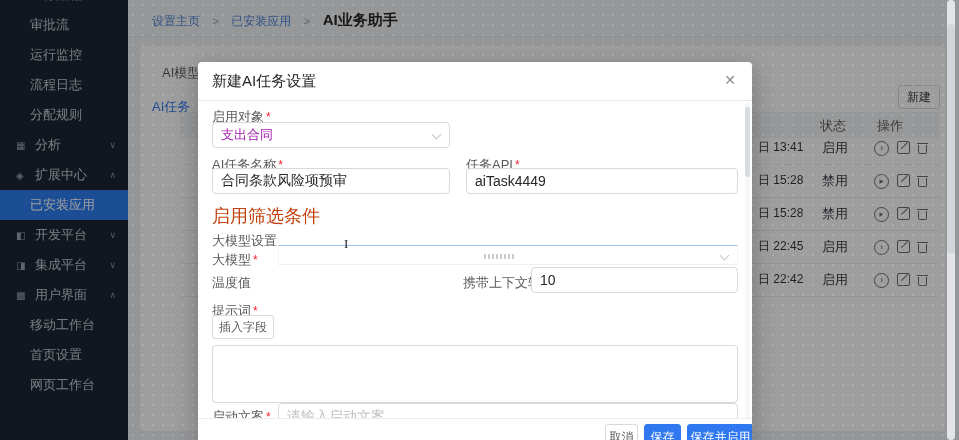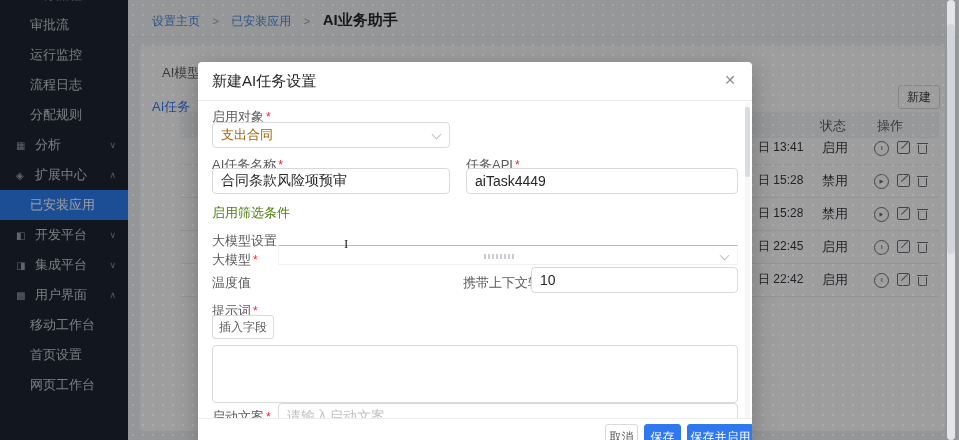--- a/index.html
+++ b/index.html
@@ -56,23 +56,23 @@
          box-shadow:0 6px 24px rgba(0,0,0,0.25);z-index:10;overflow:hidden;}
   .m-head{position:absolute;left:0;right:0;top:0;height:38px;border-bottom:1px solid #e8e8e8;}
   .m-title{position:absolute;left:14px;top:10px;font-size:15px;color:#262626;font-weight:500;}
   .m-close{position:absolute;right:16px;top:10px;font-size:14px;color:#8c8c8c;cursor:pointer;}
   .f-label{position:absolute;font-size:13px;color:#595959;white-space:nowrap;}
   .req{color:#f5222d;margin-left:2px;font-size:12px;}
   .f-input{position:absolute;border:1px solid #d9d9d9;border-radius:4px;font-size:14px;color:#262626;
            padding:0 8px;box-sizing:border-box;height:26px;font-family:inherit;outline:none;}
   .f-input::placeholder{color:#bfbfbf;}
   .sel{position:absolute;border:1px solid #d9d9d9;border-radius:4px;background:#fff;box-sizing:border-box;height:26px;cursor:pointer;}
-  .sel .sel-val{position:absolute;left:8px;top:0;line-height:24px;font-size:13px;color:#a16207;}
+  .sel .sel-val{position:absolute;left:8px;top:0;line-height:24px;font-size:13px;color:#a21caf;}
   .chev{position:absolute;right:9px;top:8px;width:6px;height:6px;border-right:1.4px solid #c0c4cc;border-bottom:1.4px solid #c0c4cc;transform:rotate(45deg);}
-  .link{position:absolute;font-size:13px;color:#4d7c0f;cursor:pointer;}
+  .link{position:absolute;font-size:18px;color:#c2410c;cursor:pointer;}
   .sec-label{position:absolute;font-size:13px;color:#595959;}
   .model-sel{position:absolute;left:80px;top:183px;width:460px;height:20px;box-sizing:border-box;background:#fff;
              border-top:1px solid #9cc2ec;border-bottom:1px solid #eef0f2;border-left:1px solid #f2f3f5;border-right:1px solid #f2f3f5;cursor:pointer;}
   .model-sel .chev{top:6px;}
   .faint{position:absolute;left:205px;top:8px;width:30px;height:5px;opacity:.75;
          background:repeating-linear-gradient(90deg,#b6bcc4 0 2px,transparent 2px 4px);}
   .ibeam{position:absolute;left:146px;top:174px;font-family:"Liberation Serif","DejaVu Serif",serif;font-size:13px;color:#1f1f1f;z-index:3;}
   .insert-btn{position:absolute;left:14px;top:253px;width:62px;height:24px;background:#fff;border:1px solid #d9d9d9;border-radius:3px;
               font-size:12px;color:#595959;cursor:pointer;font-family:inherit;}
   .prompt-area{position:absolute;left:14px;top:283px;width:526px;height:58px;border:1px solid #d9d9d9;border-radius:4px;

